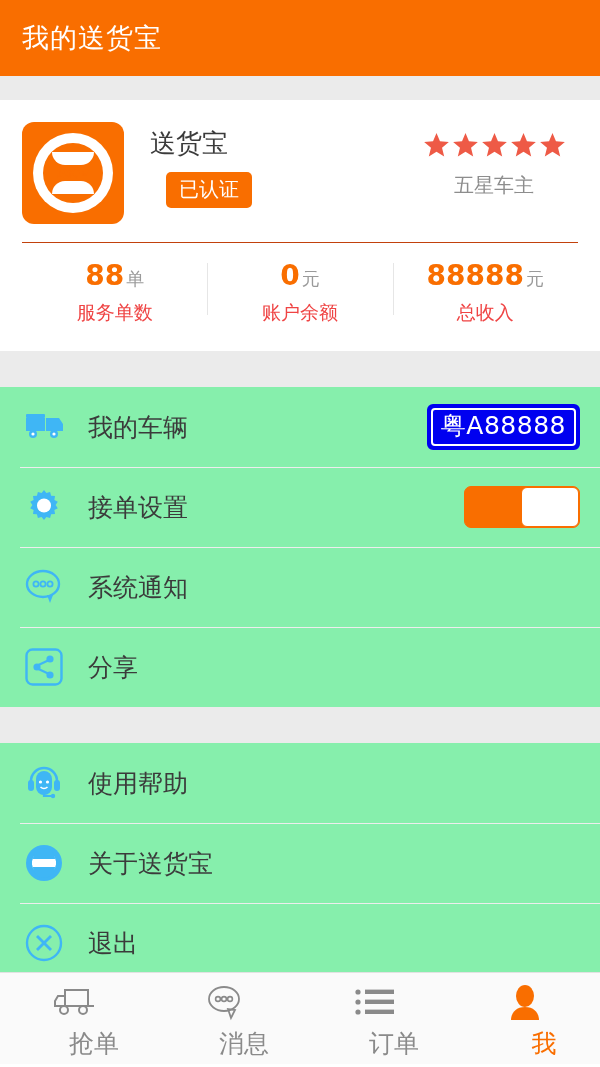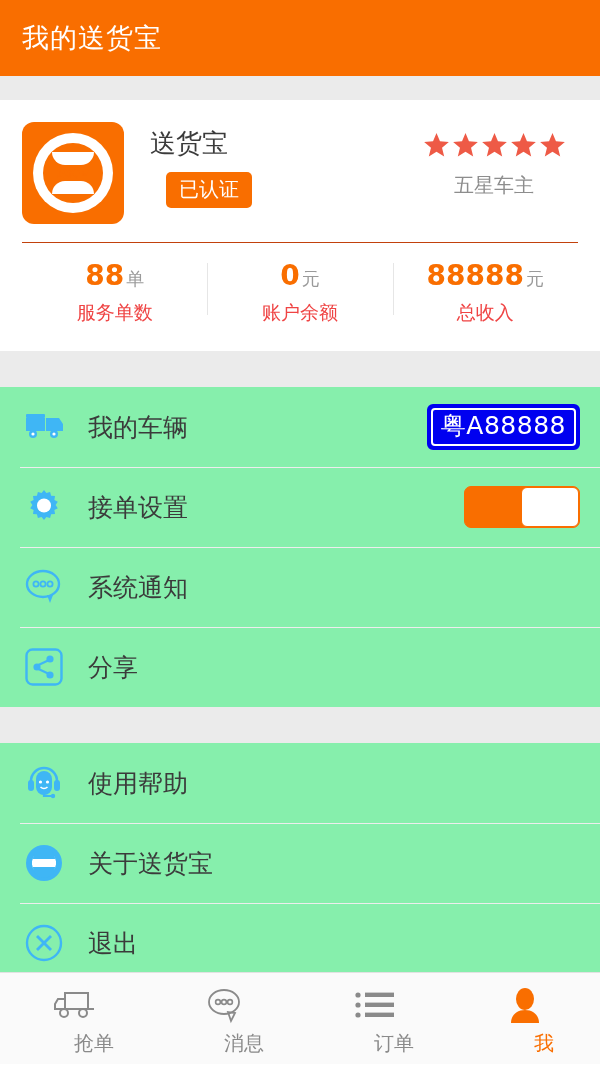--- a/index.html
+++ b/index.html
@@ -252,21 +252,21 @@
     flex:1 1 0;
     display:flex;
     flex-direction:column;
     align-items:center;
     justify-content:center;
     padding-top:4px;
   }
   .tab-icon { height:44px; display:flex; align-items:center; justify-content:center; }
   .tab-icon svg { display:block; }
   .tab-label {
-    font-size:20px;
+    font-size:25px;
     color:#8a8a8a;
     margin-top:2px;
     margin-left:38px;
   }
   .tab.active .tab-label { color:#f96e00; }
 </style>
 </head>
 <body>
 
 <div id="app">

